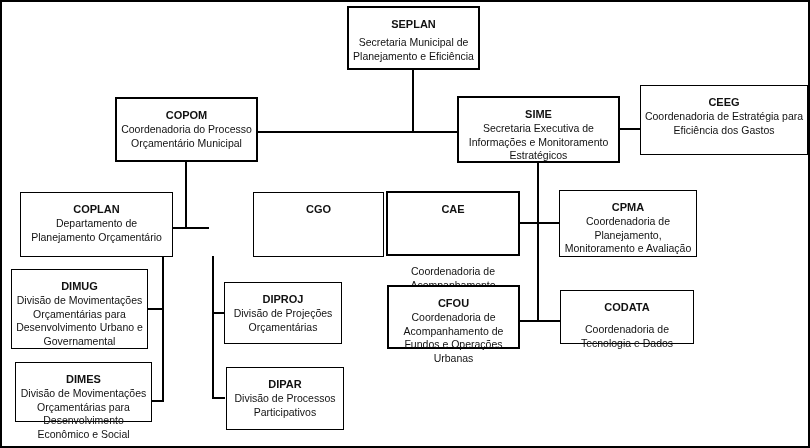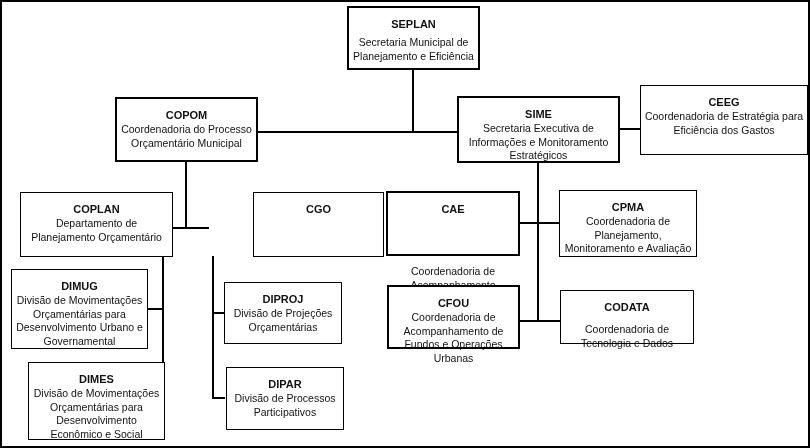--- a/index.html
+++ b/index.html
@@ -44,21 +44,21 @@
   
   #n-seplan{left:345px;top:4px;width:133px;height:64px;}
   #n-copom {left:113px;top:95px;width:143px;height:65px;}
   #n-sime  {left:455px;top:94px;width:163px;height:67px;}
   #n-ceeg  {left:638px;top:83px;width:168px;height:70px;}
   #n-coplan{left:18px;top:190px;width:153px;height:65px;}
   #n-cgo   {left:207px;top:190px;width:131px;height:65px;margin-left:44px;}
   #n-cae   {left:384px;top:189px;width:134px;height:65px;gap:48px;}
   #n-cpma  {left:557px;top:188px;width:138px;height:67px;}
   #n-dimug {left:9px;top:267px;width:137px;height:80px;}
-  #n-dimes {left:26px;top:360px;width:137px;height:78px;}
+  #n-dimes {left:13px;top:360px;width:137px;height:60px;}
   #n-diproj{left:222px;top:280px;width:118px;height:62px;}
   #n-dipar {left:224px;top:365px;width:118px;height:63px;}
   #n-cfou  {left:385px;top:283px;width:133px;height:64px;}
   #n-codata{left:558px;top:288px;width:134px;height:54px;gap:8px;}
 </style>
 </head>
 <body>
 
 <div id="canvas">
 

